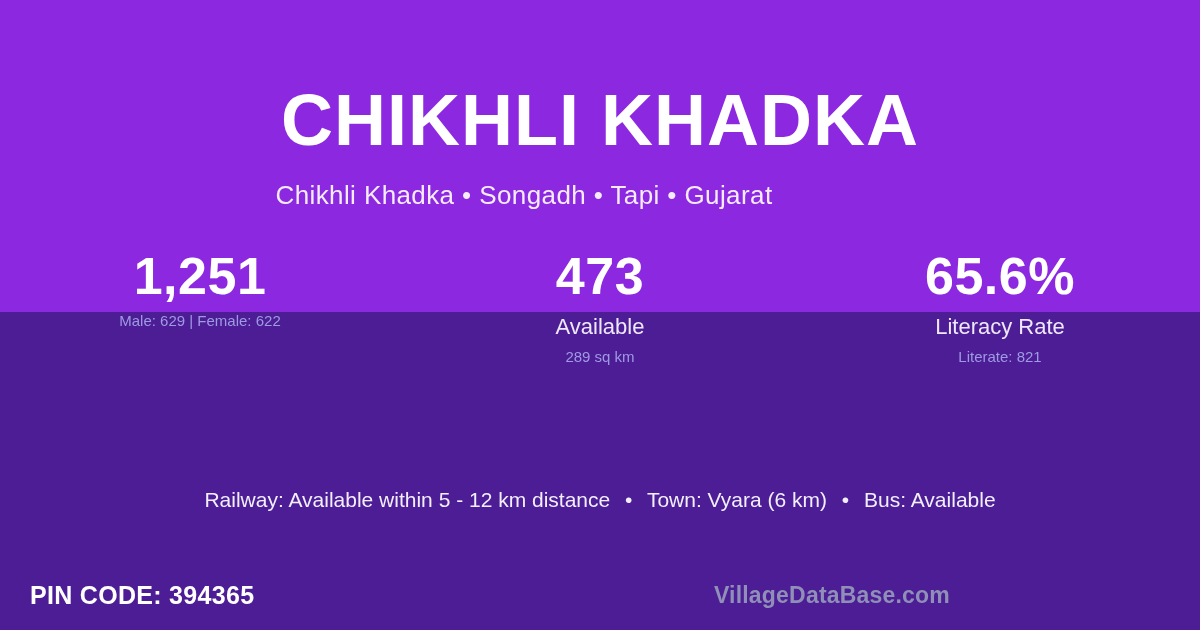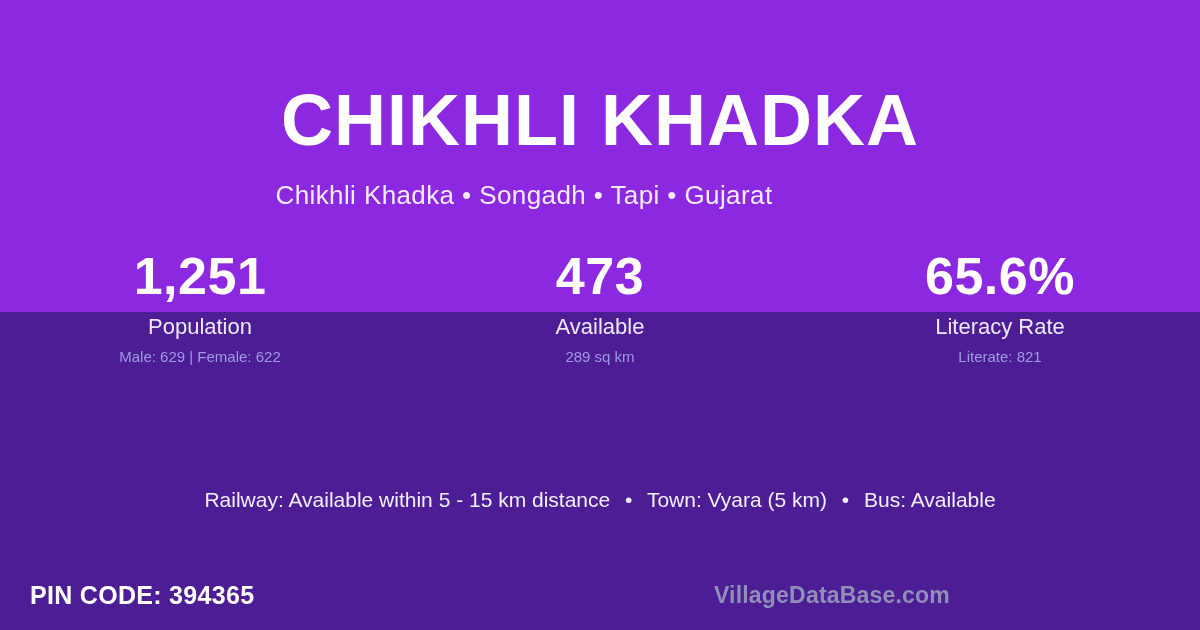--- a/index.html
+++ b/index.html
@@ -159,42 +159,41 @@
   <div class="hero-band"></div>
 
   <div class="village-title">CHIKHLI KHADKA</div>
 
   <div class="village-subtitle">Chikhli Khadka • Songadh • Tapi • Gujarat</div>
 
   <div class="stats-row">
 
     <div class="stat-col">
       <div class="stat-value">1,251</div>
-      <div class="stat-label">Population</div>
       <div class="stat-sub">Male: 629 | Female: 622</div>
     </div>
 
     <div class="stat-col">
       <div class="stat-value">473</div>
       <div class="stat-label">Available</div>
       <div class="stat-sub">289 sq km</div>
     </div>
 
     <div class="stat-col">
       <div class="stat-value">65.6%</div>
       <div class="stat-label">Literacy Rate</div>
       <div class="stat-sub">Literate: 821</div>
     </div>
 
   </div>
 
   <div class="info-line">
-    <span>Railway: Available within 5 - 15 km distance</span>
+    <span>Railway: Available within 5 - 12 km distance</span>
     <span class="info-sep">•</span>
-    <span>Town: Vyara (5 km)</span>
+    <span>Town: Vyara (6 km)</span>
     <span class="info-sep">•</span>
     <span>Bus: Available</span>
   </div>
 
   <div class="footer">
     <div class="pin-code">PIN CODE: 394365</div>
     <div class="brand">VillageDataBase.com</div>
   </div>
 
 </div>

